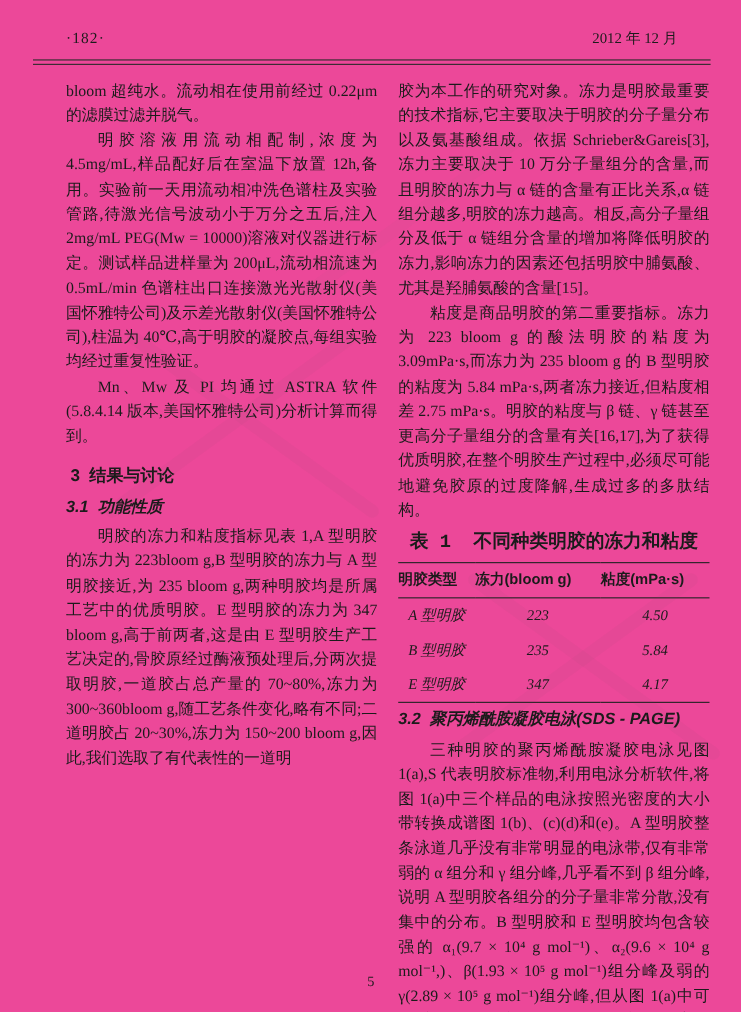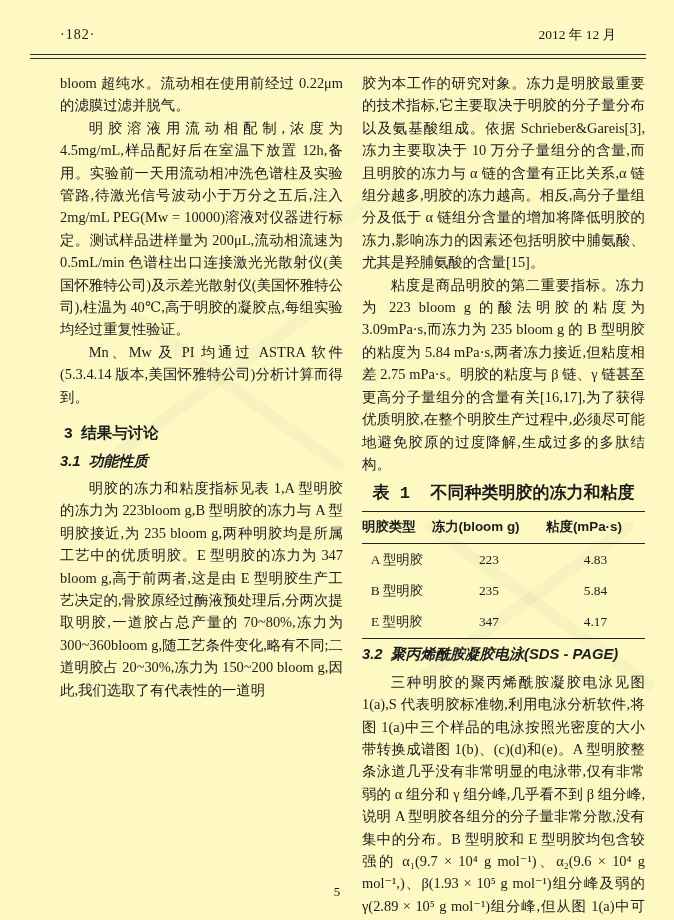--- a/index.html
+++ b/index.html
@@ -1,21 +1,21 @@
 <!DOCTYPE html>
 <html lang="zh"><head>
 <meta charset="utf-8">
 <style>
   html, body { margin: 0; padding: 0; background: #ffffff; }
   .page {
     position: relative;
     width: 674px;
     height: 920px;
     margin: 0 auto;
-    background: #fef9c3;
+    background: #ec4899;
     color: #1b1b1b;
     font-family: "Liberation Serif", "DejaVu Serif", serif;
     overflow: hidden;
     box-sizing: border-box;
   }
   
   .wm {
     position: absolute;
     width: 280px;
     height: 12px;
@@ -100,20 +100,21 @@
   }
   table.data-table th {
     font-family: "Liberation Sans", "DejaVu Sans", sans-serif;
     font-weight: bold;
     padding: 4px 0 5px 0;
     border-bottom: 1px solid #222;
   }
   table.data-table td {
     text-align: center;
     padding: 4.5px 0;
+    font-style: italic;
   }
 
   .footer {
     position: absolute;
     bottom: 20px;
     left: 0;
     width: 100%;
     text-align: center;
     font-size: 13px;
   }
@@ -133,21 +134,21 @@
     <span class="page-label">·182·</span>
     <span class="issue-date">2012 年 12 月</span>
   </div>
   <div class="header-rule"></div>
 
   <div class="columns">
 
     <div class="col">
       <p class="cont">bloom 超纯水。流动相在使用前经过 0.22μm 的滤膜过滤并脱气。</p>
       <p>明胶溶液用流动相配制,浓度为 4.5mg/mL,样品配好后在室温下放置 12h,备用。实验前一天用流动相冲洗色谱柱及实验管路,待激光信号波动小于万分之五后,注入 2mg/mL PEG(Mw = 10000)溶液对仪器进行标定。测试样品进样量为 200μL,流动相流速为 0.5mL/min 色谱柱出口连接激光光散射仪(美国怀雅特公司)及示差光散射仪(美国怀雅特公司),柱温为 40℃,高于明胶的凝胶点,每组实验均经过重复性验证。</p>
-      <p>Mn、Mw 及 PI 均通过 ASTRA 软件(5.3.4.14 版本,美国怀雅特公司)分析计算而得到。</p>
+      <p>Mn、Mw 及 PI 均通过 ASTRA 软件(5.8.4.14 版本,美国怀雅特公司)分析计算而得到。</p>
       <div class="h-section">3&nbsp;&nbsp;结果与讨论</div>
       <div class="h-sub">3.1&nbsp;&nbsp;功能性质</div>
       <p>明胶的冻力和粘度指标见表 1,A 型明胶的冻力为 223bloom g,B 型明胶的冻力与 A 型明胶接近,为 235 bloom g,两种明胶均是所属工艺中的优质明胶。E 型明胶的冻力为 347 bloom g,高于前两者,这是由 E 型明胶生产工艺决定的,骨胶原经过酶液预处理后,分两次提取明胶,一道胶占总产量的 70~80%,冻力为 300~360bloom g,随工艺条件变化,略有不同;二道明胶占 20~30%,冻力为 150~200 bloom g,因此,我们选取了有代表性的一道明</p>
     </div>
 
     <div class="col">
       <p class="cont">胶为本工作的研究对象。冻力是明胶最重要的技术指标,它主要取决于明胶的分子量分布以及氨基酸组成。依据 Schrieber&amp;Gareis[3],冻力主要取决于 10 万分子量组分的含量,而且明胶的冻力与 α 链的含量有正比关系,α 链组分越多,明胶的冻力越高。相反,高分子量组分及低于 α 链组分含量的增加将降低明胶的冻力,影响冻力的因素还包括明胶中脯氨酸、尤其是羟脯氨酸的含量[15]。</p>
       <p>粘度是商品明胶的第二重要指标。冻力为 223 bloom g 的酸法明胶的粘度为 3.09mPa·s,而冻力为 235 bloom g 的 B 型明胶的粘度为 5.84 mPa·s,两者冻力接近,但粘度相差 2.75 mPa·s。明胶的粘度与 β 链、γ 链甚至更高分子量组分的含量有关[16,17],为了获得优质明胶,在整个明胶生产过程中,必须尽可能地避免胶原的过度降解,生成过多的多肽结构。</p>
 
       <div class="table-block">
@@ -157,21 +158,21 @@
             <tr>
               <th>明胶类型</th>
               <th>冻力(bloom g)</th>
               <th>粘度(mPa·s)</th>
             </tr>
           </thead>
           <tbody>
             <tr>
               <td>A 型明胶</td>
               <td>223</td>
-              <td>4.83</td>
+              <td>4.50</td>
             </tr>
             <tr>
               <td>B 型明胶</td>
               <td>235</td>
               <td>5.84</td>
             </tr>
             <tr>
               <td>E 型明胶</td>
               <td>347</td>
               <td>4.17</td>

